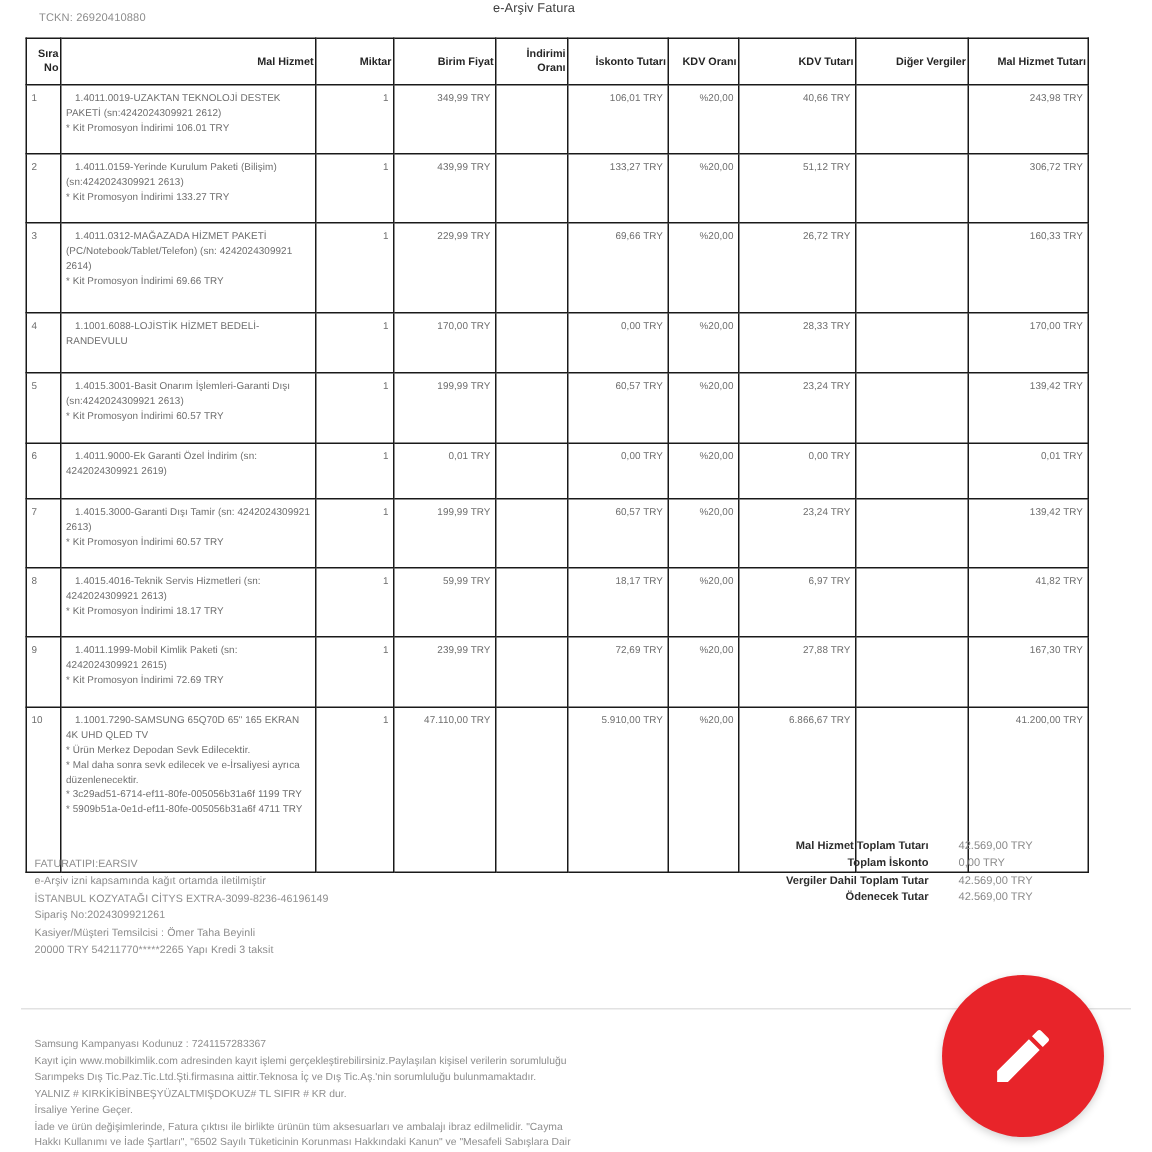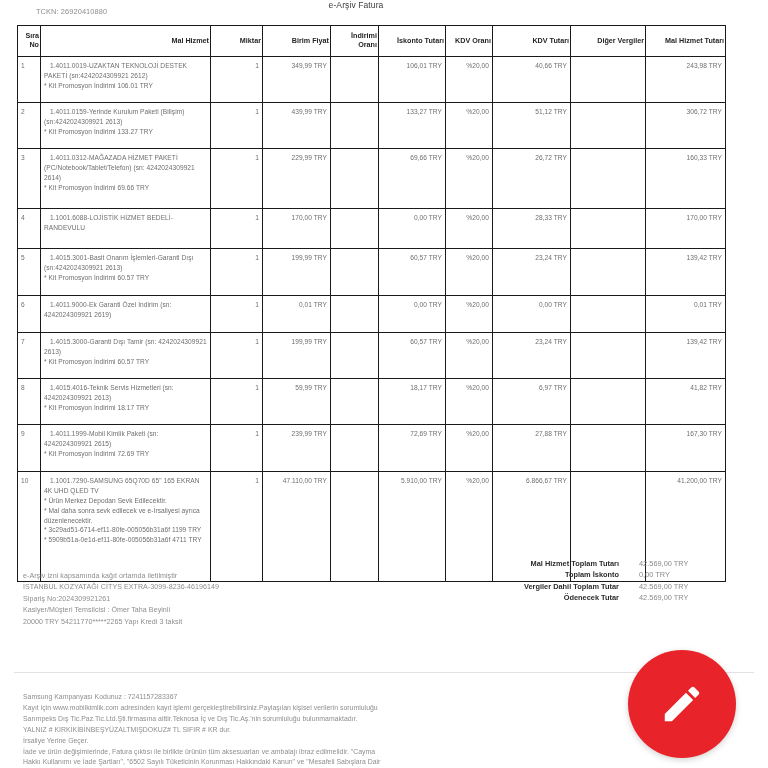--- a/index.html
+++ b/index.html
@@ -37,21 +37,21 @@
     top: 0px;
     width: 712px;
     text-align: center;
     font-size: 8.5px;
     font-weight: normal;
     color: #3b3b3b;
     letter-spacing: 0.1px;
   }
   .tckn {
     position: absolute;
-    left: 36px;
+    left: 26px;
     top: 7px;
     font-size: 7.4px;
     color: #8d8d8d;
     letter-spacing: 0.1px;
   }
 
   
   .table-wrap {
     position: absolute;
     left: 17px;
@@ -387,20 +387,21 @@
         <span class="totals-label">Vergiler Dahil Toplam Tutar</span>
         <span class="totals-value">42.569,00 TRY</span>
       </div>
       <div class="totals-row">
         <span class="totals-label">Ödenecek Tutar</span>
         <span class="totals-value">42.569,00 TRY</span>
       </div>
     </div>
 
   <div class="footer-info">
+      <span class="ln">FATURATIPI:EARSIV</span>
       <span class="ln">e-Arşiv izni kapsamında kağıt ortamda iletilmiştir</span>
       <span class="ln">İSTANBUL KOZYATAĞI CİTYS EXTRA-3099-8236-46196149</span>
       <span class="ln">Sipariş No:2024309921261</span>
       <span class="ln">Kasiyer/Müşteri Temsilcisi :  Ömer Taha Beyinli</span>
       <span class="ln">20000 TRY 54211770*****2265 Yapı Kredi 3 taksit</span>
     </div>
 
   <div class="divider"></div>
 
   <div class="legal">

